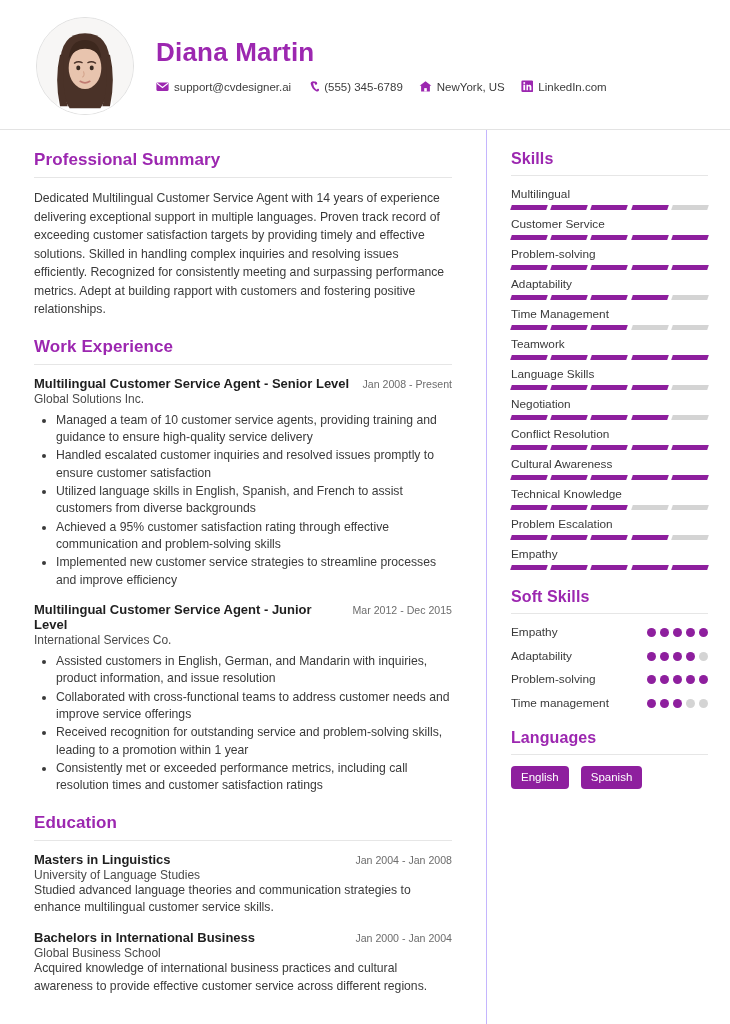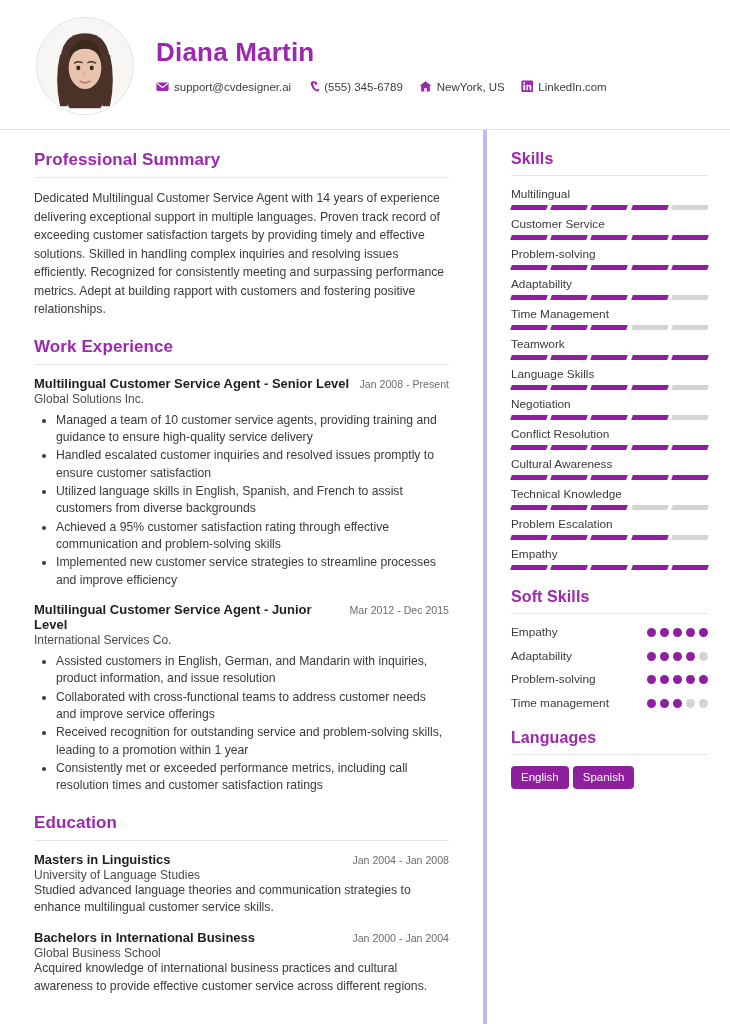--- a/index.html
+++ b/index.html
@@ -62,21 +62,21 @@
     gap: 5px;
     white-space: nowrap;
   }
   .contact svg { display: block; }
 
   
   .body { display: flex; height: 894px; }
   .col-main {
     width: 487px;
     padding: 20px 34px 0 34px;
-    border-right: 4px solid #c4b5fd;
+    border-right: 1px solid #c4b5fd;
   }
   .col-side {
     width: 243px;
     padding: 20px 22px 0 24px;
   }
 
   .sec { margin-bottom: 18px; }
   .sec-title {
     font-size: 17px;
     font-weight: 700;
@@ -172,21 +172,21 @@
   }
   .dots { display: flex; gap: 4px; flex: 0 0 auto; padding-top: 3px; }
   .dot {
     width: 9px; height: 9px;
     border-radius: 50%;
     background: #d4d4d4;
   }
   .dot.on { background: #8E1F9E; }
 
   
-  .tags { display: flex; gap: 4px; flex-wrap: wrap; }
+  .tags { display: flex; gap: 12px; flex-wrap: wrap; }
   .tag {
     background: #8E1F9E;
     color: #ffffff;
     font-size: 11.5px;
     padding: 4px 10px;
     border-radius: 4px;
     line-height: 1.25;
   }
 </style>
 </head>

